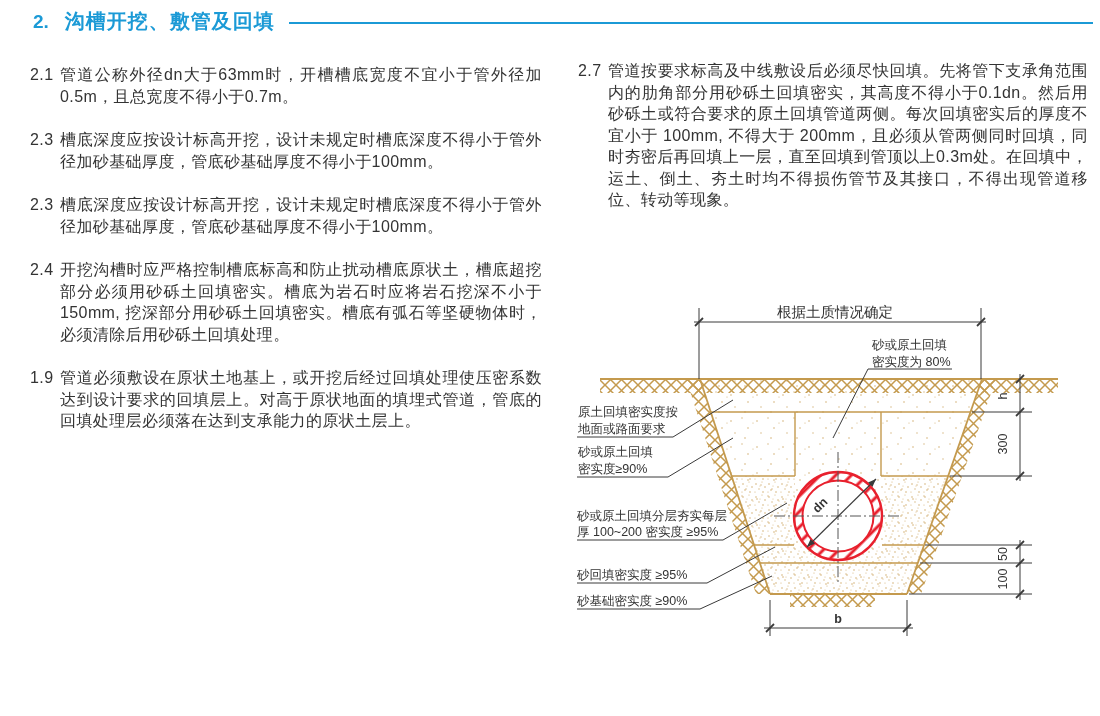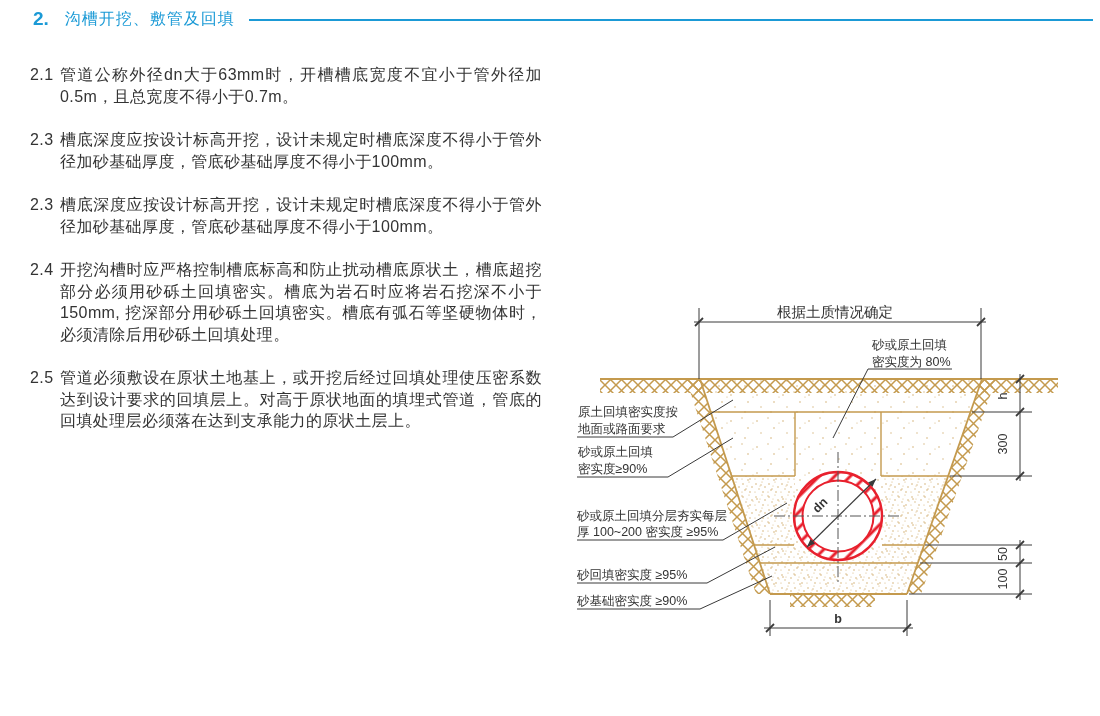--- a/index.html
+++ b/index.html
@@ -7,21 +7,21 @@
     --ink:#333333; --dim:#3a3a3a; --paper:#ffffff;
   }
   html,body{margin:0;padding:0;}
   body{
     width:1100px;height:716px;background:var(--paper);
     font-family:"Liberation Sans",sans-serif;color:var(--ink);
     position:relative;overflow:hidden;
   }
   .hdr{position:absolute;left:33px;top:8px;right:7px;display:flex;align-items:center;}
   .hdr .tnum{color:var(--accent);font-size:19px;font-weight:bold;margin-right:16px;}
-  .hdr .ttl{color:var(--accent);font-size:16px;font-weight:normal;letter-spacing:1px;white-space:nowrap;}
+  .hdr .ttl{color:var(--accent);font-size:20px;font-weight:bold;letter-spacing:1px;white-space:nowrap;}
   .hdr .rule{flex:1;height:2px;background:var(--accent);margin-left:14px;margin-top:2px;}
   .col{position:absolute;font-size:16px;line-height:21.5px;text-align:justify;letter-spacing:0.4px;}
   .col-left{left:30px;top:64px;width:512px;}
   .col-right{left:578px;top:60px;width:510px;}
   .para{display:flex;margin-bottom:22px;}
   .col-right .para{margin-bottom:36px;}
   .pnum{flex:0 0 30px;}
   .ptext{flex:1;}
   .fig{position:absolute;left:560px;top:292px;}
   
@@ -63,26 +63,30 @@
     </div>
     <div class="para">
       <span class="pnum">2.3</span>
       <span class="ptext">槽底深度应按设计标高开挖，设计未规定时槽底深度不得小于管外径加砂基础厚度，管底砂基础厚度不得小于100mm。</span>
     </div>
     <div class="para">
       <span class="pnum">2.4</span>
       <span class="ptext">开挖沟槽时应严格控制槽底标高和防止扰动槽底原状土，槽底超挖部分必须用砂砾土回填密实。槽底为岩石时应将岩石挖深不小于 150mm, 挖深部分用砂砾土回填密实。槽底有弧石等坚硬物体时，必须清除后用砂砾土回填处理。</span>
     </div>
     <div class="para">
-      <span class="pnum">2.5</span>
+      <span class="pnum">1.9</span>
       <span class="ptext">管道必须敷设在原状土地基上，或开挖后经过回填处理使压密系数达到设计要求的回填层上。对高于原状地面的填埋式管道，管底的回填处理层必须落在达到支承能力的原状土层上。</span>
     </div>
   </div>
 
   <div class="col col-right">
+    <div class="para">
+      <span class="pnum">2.7</span>
+      <span class="ptext">管道按要求标高及中线敷设后必须尽快回填。先将管下支承角范围内的肋角部分用砂砾土回填密实，其高度不得小于0.1dn。然后用砂砾土或符合要求的原土回填管道两侧。每次回填密实后的厚度不宜小于 100mm, 不得大于 200mm，且必须从管两侧同时回填，同时夯密后再回填上一层，直至回填到管顶以上0.3m处。在回填中，运土、倒土、夯土时均不得损伤管节及其接口，不得出现管道移位、转动等现象。</span>
+    </div>
   </div>
 
   <div class="fig">
   <svg width="530" height="360" viewBox="560 292 530 360" xmlns="http://www.w3.org/2000/svg">
     <defs>
       <pattern id="xhatch" width="11" height="11" patternUnits="userSpaceOnUse">
         <path d="M0 11 L11 0 M0 0 L11 11" class="s-tan nofill" stroke-width="1.5"></path>
       </pattern>
       <pattern id="dots1" width="26" height="26" patternUnits="userSpaceOnUse">
         <circle cx="3" cy="5" r="0.8" class="f-sand"></circle>

